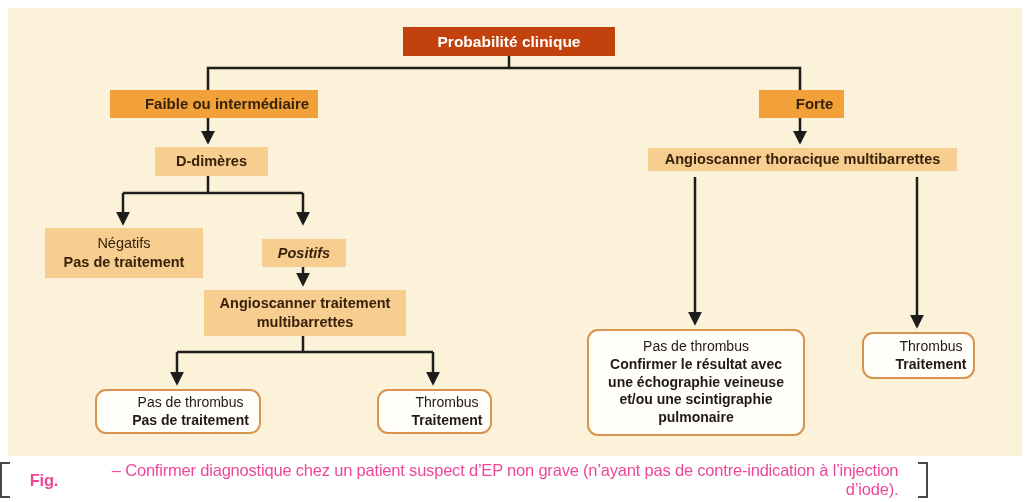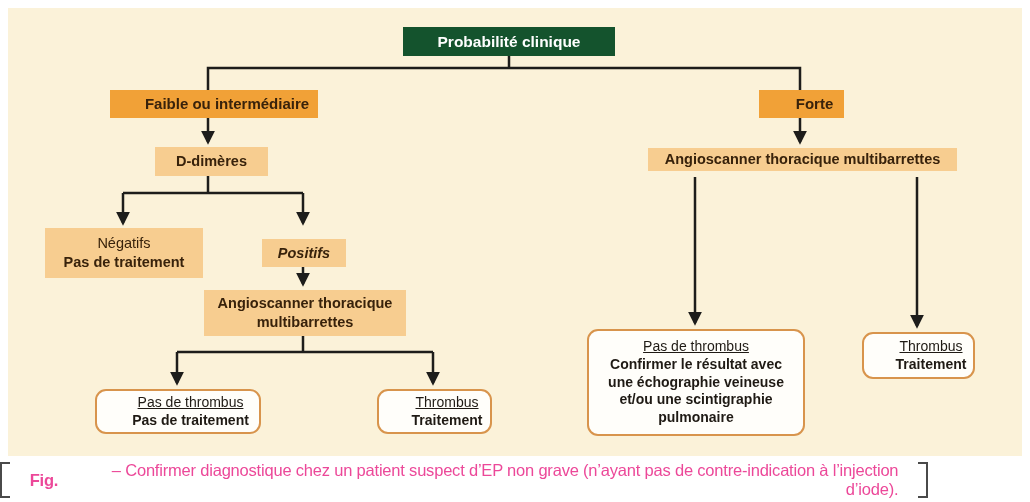--- a/index.html
+++ b/index.html
@@ -28,21 +28,21 @@
     position: absolute;
     display: flex;
     flex-direction: column;
     align-items: center;
     justify-content: center;
     text-align: center;
     line-height: 1.28;
     z-index: 2;
   }
   .box-dark {
-    background: #14532d;
+    background: #c2410c;
     color: #ffffff;
     font-weight: 700;
     font-size: 15.5px;
   }
   .box-mid {
     background: #F1A137;
     color: #38220B;
     font-weight: 700;
     font-size: 15px;
     padding-left: 26px;
@@ -56,21 +56,21 @@
   .box-light .ln2 { font-weight: 700; }
   .box-light.all-bold { font-weight: 700; }
   .box-outline {
     background: #FFFEFA;
     border: 2px solid #D8944C;
     border-radius: 11px;
     color: #1F1A14;
     font-size: 14px;
     padding-left: 25px;
   }
-  .box-outline .ln1 { font-weight: 400; text-decoration: underline; }
+  .box-outline .ln1 { font-weight: 400; }
   .box-outline .ln2 { font-weight: 700; }
   .caption {
     position: absolute;
     left: 0; top: 458px;
     width: 928px; height: 44px;
     display: flex;
     align-items: center;
     justify-content: center;
     gap: 14px;
     color: #ec4899;
@@ -137,21 +137,21 @@
   <div class="node box-light" style="left:45px; top:228px; width:158px; height:50px;">
     <span class="ln1">Négatifs</span>
     <span class="ln2">Pas de traitement</span>
   </div>
 
   <div class="node box-light all-bold" style="left:262px; top:239px; width:84px; height:28px;font-style:italic;">
     <span>Positifs</span>
   </div>
 
   <div class="node box-light all-bold" style="left:204px; top:290px; width:202px; height:46px;">
-    <span>Angioscanner thoracique</span>
+    <span>Angioscanner traitement</span>
     <span>multibarrettes</span>
   </div>
 
   <div class="node box-light all-bold" style="left:648px; top:148px; width:309px; height:23px;">
     <span>Angioscanner thoracique multibarrettes</span>
   </div>
 
   <div class="node box-outline" style="left:95px; top:389px; width:166px; height:45px;">
     <span class="ln1">Pas de thrombus</span>
     <span class="ln2">Pas de traitement</span>

